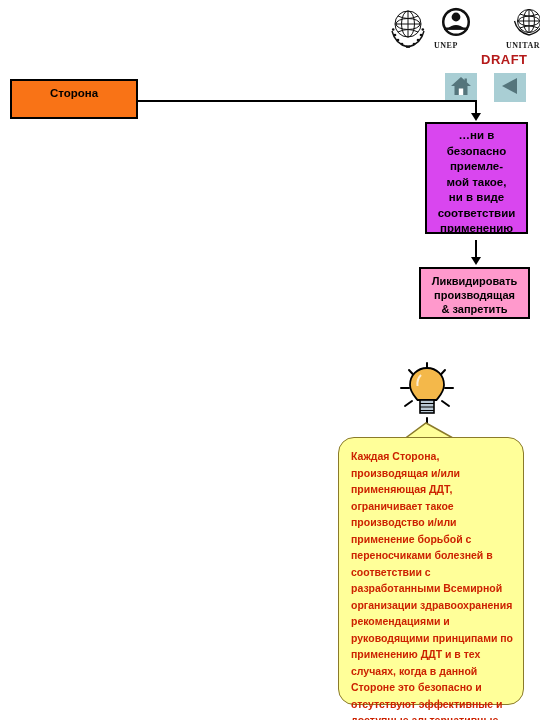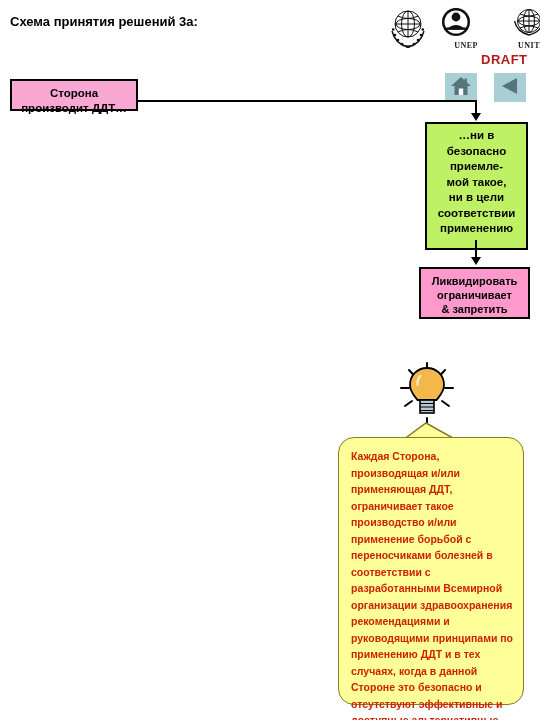--- a/index.html
+++ b/index.html
@@ -36,21 +36,21 @@
     top: 5px;
     width: 150px;
     height: 46px;
   }
   .logo { position: absolute; top: 0; }
   .logo-caption {
     position: absolute;
     bottom: -1px;
     left: 0;
     width: 100%;
-    text-align: right;
+    text-align: left;
     font-size: 8px;
     font-weight: bold;
     letter-spacing: 0.5px;
     color: #1a1a1a;
     font-family: "Liberation Serif", serif;
   }
   #logo-un   { left: 0px;  width: 44px; height: 44px; }
   #logo-unep { left: 48px; width: 44px; height: 44px; }
   #logo-unitar { left: 88px; width: 46px; height: 44px; margin-left: 32px; }
 
@@ -87,32 +87,32 @@
     box-sizing: border-box;
     border: 2px solid #000000;
     text-align: center;
     font-weight: bold;
     color: #000000;
   }
   #box-party {
     left: 10px;
     top: 79px;
     width: 128px;
-    height: 32px;
-    background: #f9a8d4;
+    height: 40px;
+    background: #f97316;
     font-size: 11.5px;
     line-height: 15px;
     padding-top: 5px;
   }
   #box-neither {
     left: 425px;
     top: 122px;
     width: 103px;
-    height: 128px;
-    background: #bef264;
+    height: 112px;
+    background: #d946ef;
     font-size: 11.5px;
     line-height: 15.5px;
     padding-top: 4px;
   }
   #box-eliminate {
     left: 419px;
     top: 267px;
     width: 111px;
     height: 52px;
     background: #ff99cc;
@@ -173,21 +173,20 @@
     top: 421px;
     width: 74px;
     height: 28px;
   }
   #callout-text { display: block; }
 </style>
 </head>
 <body>
 
 <div id="title-block">
-  <span class="t-line">Схема принятия решений 3а:</span>
 </div>
 
 <div id="logo-row">
 
   <div class="logo" id="logo-un">
     <svg width="44" height="44" viewBox="0 0 44 44">
       <g fill="none" stroke="#111" stroke-width="1">
         <circle cx="22" cy="19" r="13"></circle>
         <ellipse cx="22" cy="19" rx="6.5" ry="13"></ellipse>
         <ellipse cx="22" cy="19" rx="12" ry="5.5"></ellipse>
@@ -266,43 +265,42 @@
 <div class="nav-btn" id="back-button">
   <span>
     <svg width="22" height="20" viewBox="0 0 22 20">
       <path d="M18 2 L18 18 L3 10 Z" fill="#55757c"></path>
     </svg>
   </span>
 </div>
 
 <div class="flow-box" id="box-party">
   <span class="bx-line">Сторона</span>
-  <span class="bx-line">производит ДДТ…</span>
 </div>
 
 <div class="conn" id="conn-h1"></div>
 <div class="conn" id="conn-v1"></div>
 <div class="arrow-down" id="arrow-1"></div>
 
 <div class="flow-box" id="box-neither">
   <span class="bx-line">…ни в</span>
   <span class="bx-line">безопасно</span>
   <span class="bx-line">приемле-</span>
   <span class="bx-line">мой такое,</span>
-  <span class="bx-line">ни в цели</span>
+  <span class="bx-line">ни в виде</span>
   <span class="bx-line">соответствии</span>
   <span class="bx-line">применению</span>
 </div>
 
 <div class="conn" id="conn-v2"></div>
 <div class="arrow-down" id="arrow-2"></div>
 
 <div class="flow-box" id="box-eliminate">
   <span class="bx-line">Ликвидировать</span>
-  <span class="bx-line">ограничивает</span>
+  <span class="bx-line">производящая</span>
   <span class="bx-line">&amp; запретить</span>
 </div>
 
 <div id="lightbulb-icon">
   <svg width="62" height="72" viewBox="0 0 62 72">
     <g stroke="#000000" stroke-width="2" stroke-linecap="round">
       <line x1="31" y1="1" x2="31" y2="9"></line>
       <line x1="13" y1="8" x2="18.5" y2="14"></line>
       <line x1="49" y1="8" x2="43.5" y2="14"></line>
       <line x1="5" y1="26" x2="13" y2="26"></line>

